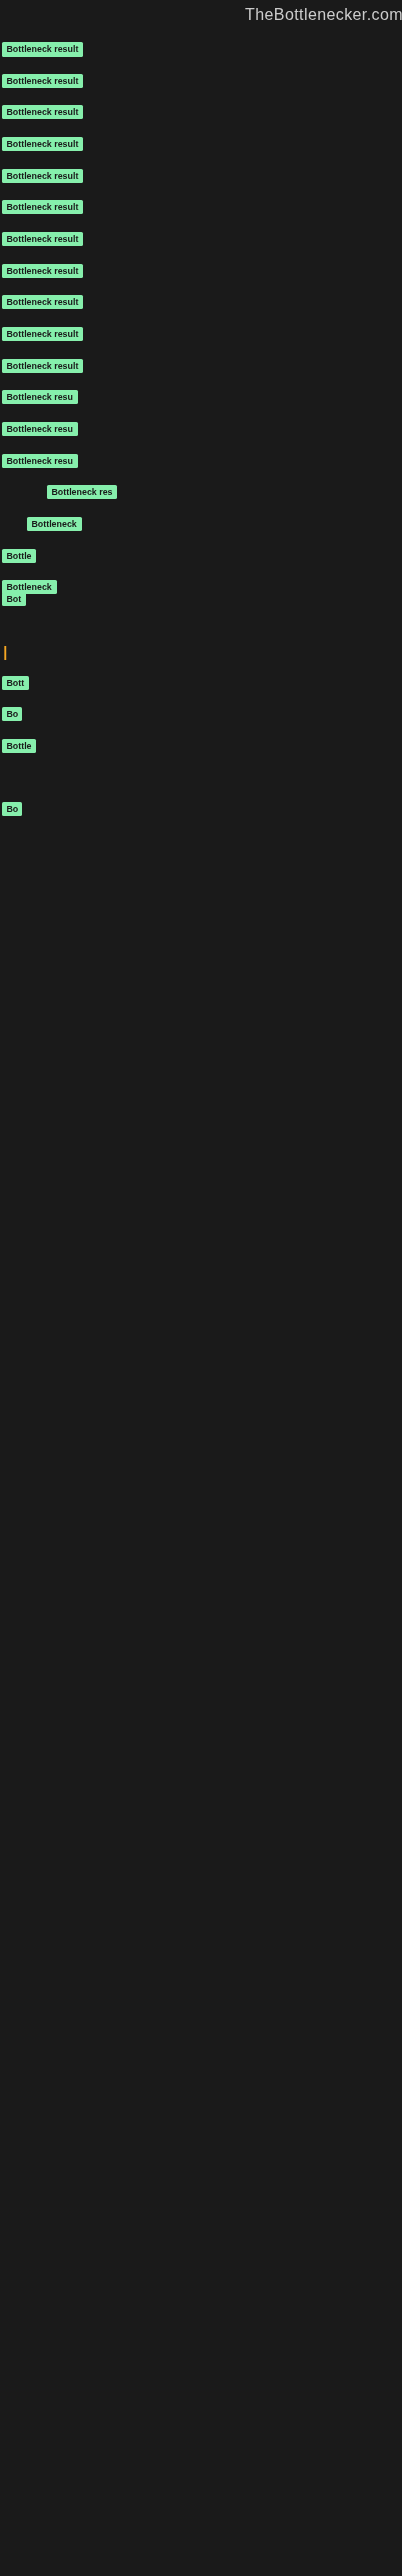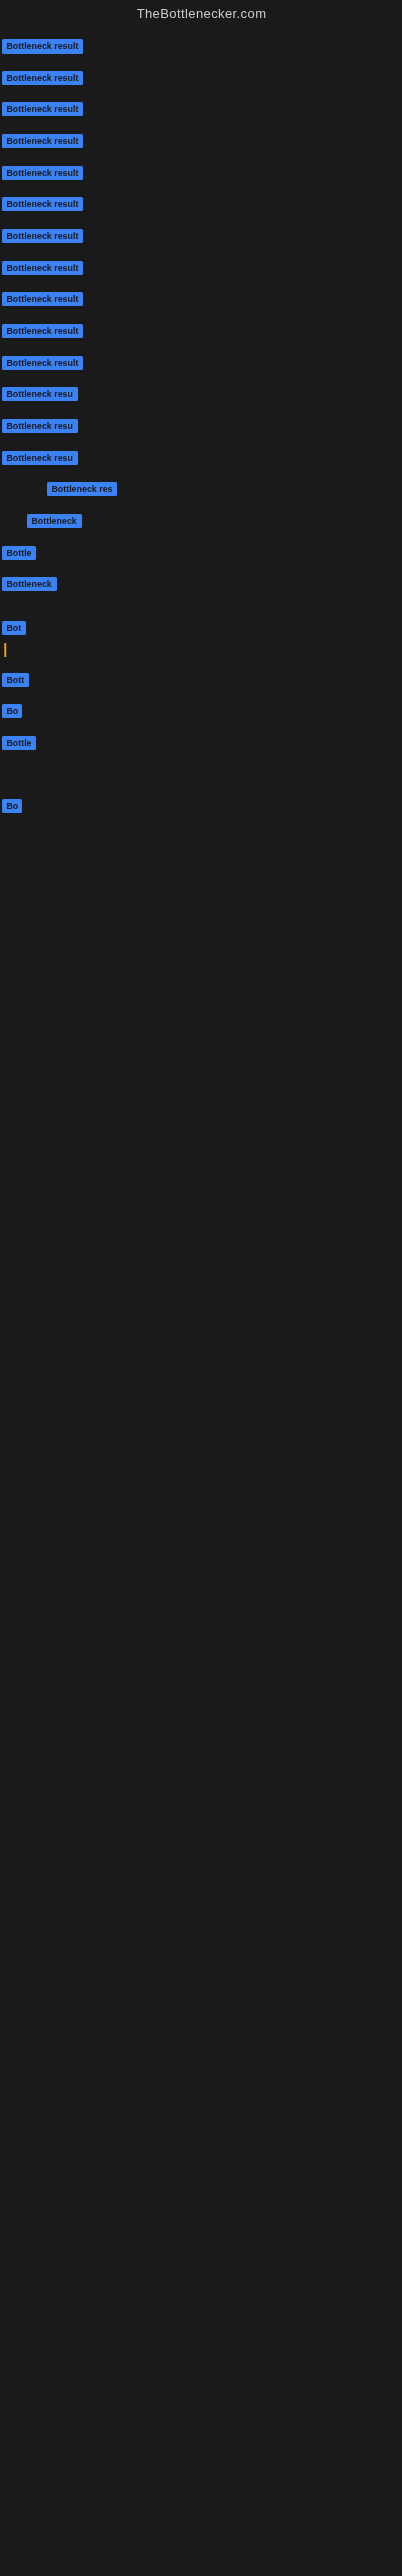--- a/index.html
+++ b/index.html
@@ -9,29 +9,29 @@
     }
     body {
       width: 403px;
       min-height: 2576px;
       background-color: #1a1a1a;
       font-family: Arial, sans-serif;
       position: relative;
       overflow-x: hidden;
     }
     .site-title {
-      text-align: center;
+      text-align: right;
       color: #cccccc;
-      font-size: 13px;
+      font-size: 16px;
       padding: 6.4px 0 3.2px 0;
       letter-spacing: 0.4px;
     }
     .bottleneck-badge {
       display: inline-block;
-      background-color: #3b82f6;
+      background-color: #86efac;
       color: #1a1a1a;
       font-size: 8.9px;
       font-weight: bold;
       padding: 2.4px 4.8px;
       border-radius: 1.6px;
       white-space: nowrap;
       cursor: default;
     }
     .badge-container {
       position: absolute;
@@ -55,21 +55,21 @@
     <div class="badge-container" style="top: 267px;"><span class="bottleneck-badge" style="max-width: 89px; overflow: hidden;">Bottleneck result</span></div>
     <div class="badge-container" style="top: 299px;"><span class="bottleneck-badge" style="max-width: 89px; overflow: hidden;">Bottleneck result</span></div>
     <div class="badge-container" style="top: 331px;"><span class="bottleneck-badge" style="max-width: 89px; overflow: hidden;">Bottleneck result</span></div>
     <div class="badge-container" style="top: 362px;"><span class="bottleneck-badge" style="max-width: 81px; overflow: hidden;">Bottleneck resu</span></div>
     <div class="badge-container" style="top: 394px;"><span class="bottleneck-badge" style="max-width: 81px; overflow: hidden;">Bottleneck resu</span></div>
     <div class="badge-container" style="top: 426px;"><span class="bottleneck-badge" style="max-width: 81px; overflow: hidden;">Bottleneck resu</span></div>
     <div class="badge-container" style="top: 457px; padding-left: 45px;"><span class="bottleneck-badge" style="max-width: 76px; overflow: hidden;">Bottleneck res</span></div>
     <div class="badge-container" style="top: 489px;"><span class="bottleneck-badge" style="max-width: 60px; overflow: hidden; margin-left: 25px;">Bottleneck</span></div>
     <div class="badge-container" style="top: 521px;"><span class="bottleneck-badge" style="max-width: 40px; overflow: hidden;">Bottle</span></div>
     <div class="badge-container" style="top: 552px;"><span class="bottleneck-badge" style="max-width: 55px; overflow: hidden;">Bottleneck</span></div>
-    <div class="badge-container" style="top: 596px; text-align: right;"><span class="bottleneck-badge" style="max-width: 28px; overflow: hidden;">Bot</span></div>
+    <div class="badge-container" style="top: 564px; text-align: right;"><span class="bottleneck-badge" style="max-width: 28px; overflow: hidden;">Bot</span></div>
     <div class="badge-container" style="top: 616px;"><span style="color: rgb(245, 166, 35); font-size: 14.5px; font-weight: bold; margin-left: 1.6px;">|</span></div>
     <div class="badge-container" style="top: 648px;"><span class="bottleneck-badge" style="max-width: 31px; overflow: hidden;">Bott</span></div>
     <div class="badge-container" style="top: 679px;"><span class="bottleneck-badge" style="max-width: 20px; overflow: hidden;">Bo</span></div>
     <div class="badge-container" style="top: 711px;"><span class="bottleneck-badge" style="max-width: 40px; overflow: hidden;">Bottle</span></div>
     <div class="badge-container" style="top: 774px;"><span class="bottleneck-badge" style="max-width: 20px; overflow: hidden;">Bo</span></div>
     <div class="badge-container" style="top: 2552px;"><span style="color: rgb(245, 166, 35); font-size: 14.5px; font-weight: bold; margin-left: 1.6px;">|</span></div>
   </div>
 
 
 </body></html>

